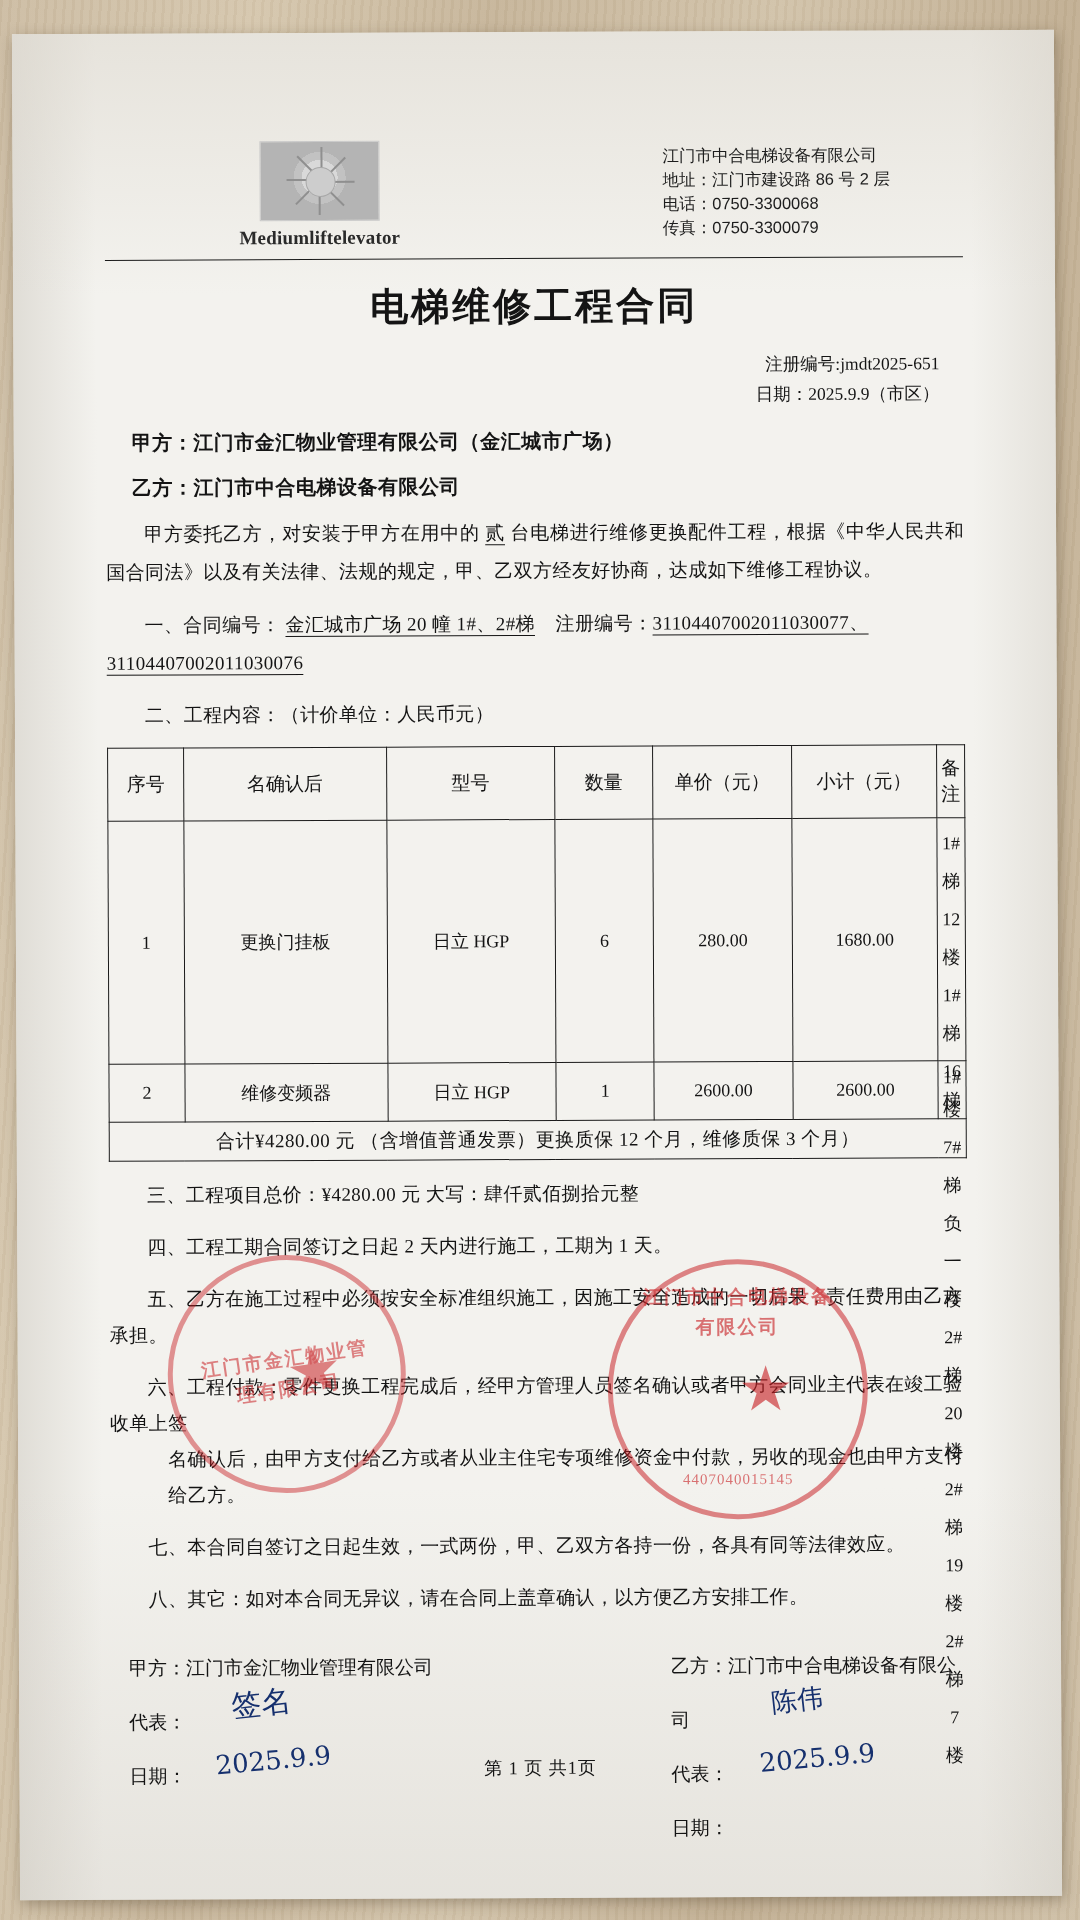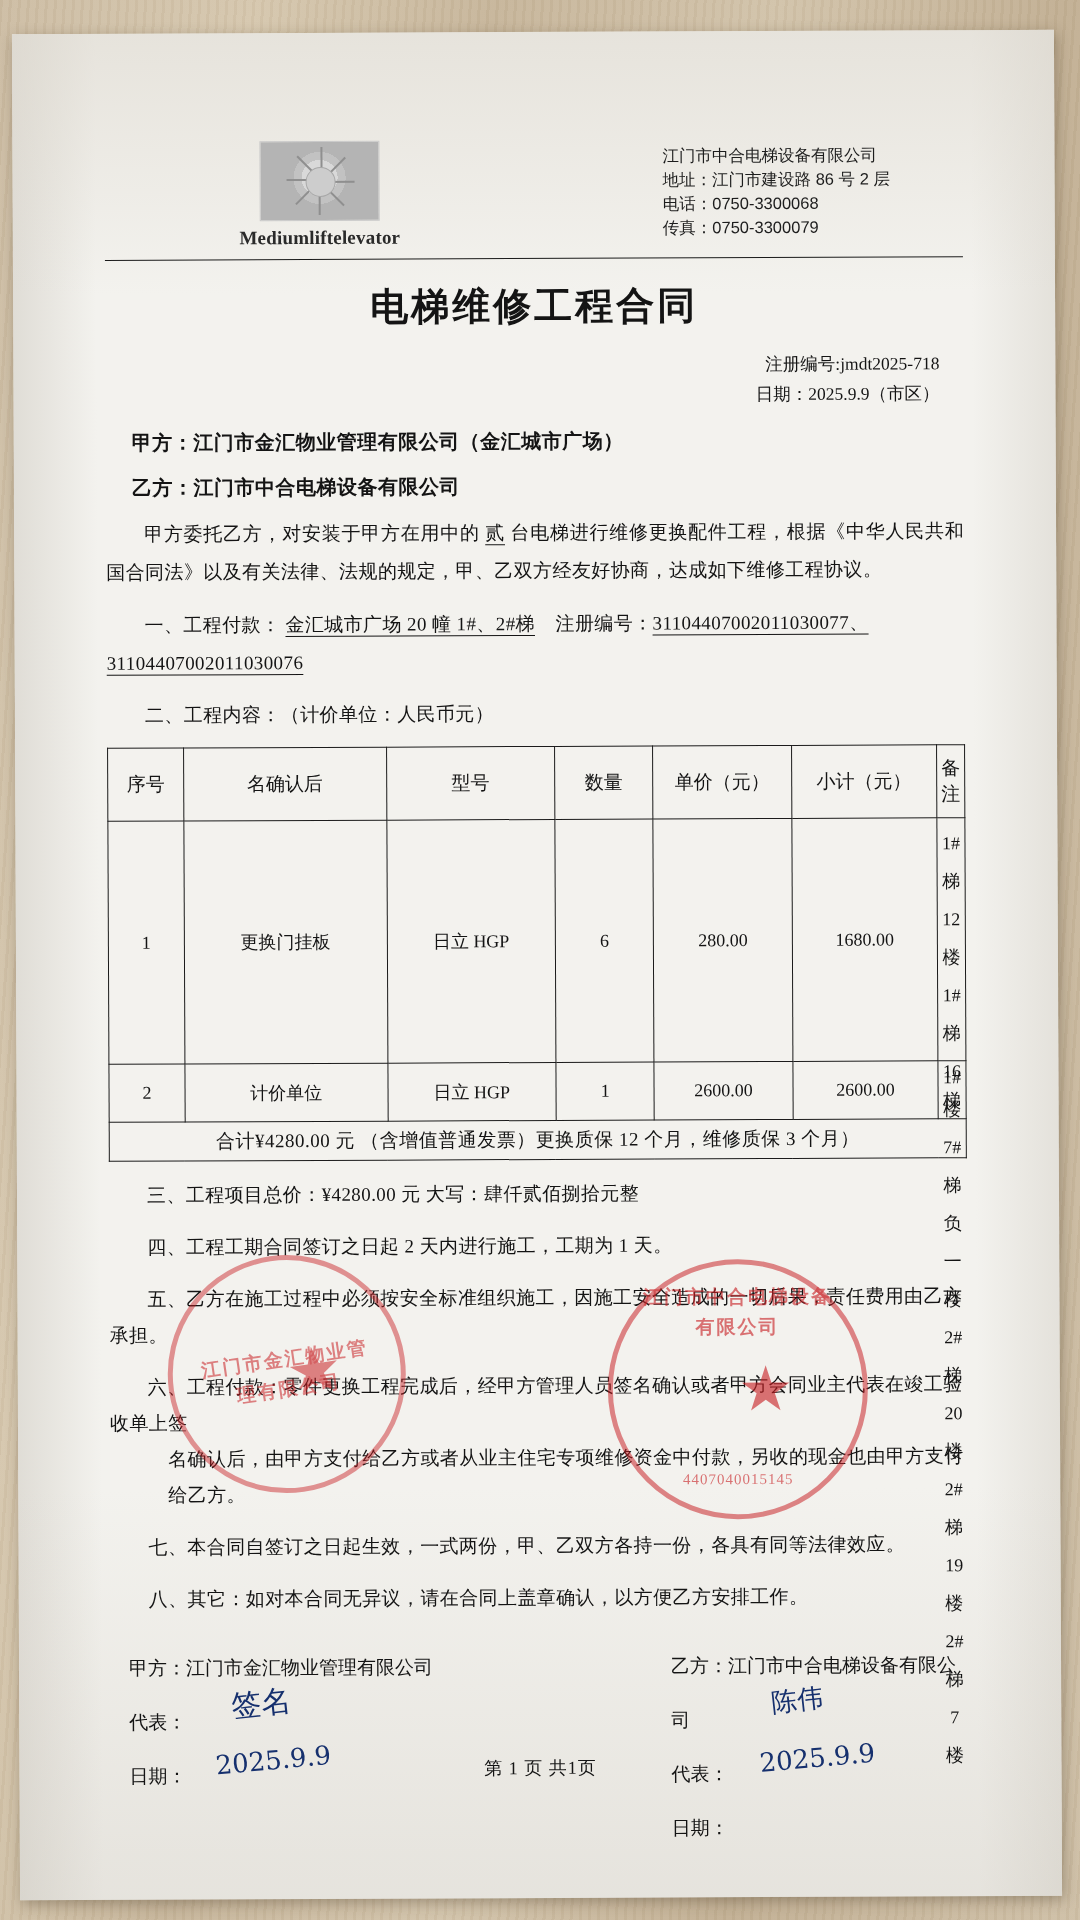--- a/index.html
+++ b/index.html
@@ -302,38 +302,38 @@
         <div>电话：0750-3300068</div>
         <div>传真：0750-3300079</div>
       </div>
     </div>
     <div class="rule"></div>
 
     <div class="doc-title">电梯维修工程合同</div>
 
     <div class="meta">
       <div>
-        <span>注册编号:</span><span>jmdt2025-718</span>
+        <span>注册编号:</span><span>jmdt2025-651</span>
       </div>
       <div>
         <span>日期：</span><span>2025.9.9（市区）</span>
       </div>
     </div>
 
     <div class="party">甲方：江门市金汇物业管理有限公司（金汇城市广场）</div>
     <div class="party">乙方：江门市中合电梯设备有限公司</div>
 
     <div class="para indent">
       <span>甲方委托乙方，对安装于甲方在用中的</span>
       <span class="u">贰</span>
       <span>台电梯进行维修更换配件工程，根据《中华人民共和国合同法》以及有关法律、法规的规定，甲、乙双方经友好协商，达成如下维修工程协议。</span>
     </div>
 
     <div class="sec sec-ind">
-      <span>一、工程付款：</span>
+      <span>一、合同编号：</span>
       <span class="u">金汇城市广场 20 幢 1#、2#梯</span>
       &nbsp;&nbsp;
       <span>注册编号：</span><span class="u">31104407002011030077、</span>
     </div>
     <div class="sec" style="margin-top:2px">
       <span class="u">31104407002011030076</span>
     </div>
 
     <div class="sec sec-ind">二、工程内容：（计价单位：人民币元）</div>
 
@@ -363,21 +363,21 @@
               <span>1#梯 16 楼</span>
               <span>7#梯负一楼</span>
               <span>2#梯 20 楼</span>
               <span>2#梯 19 楼</span>
               <span>2#梯 7 楼</span>
             </div>
           </td>
         </tr>
         <tr>
           <td>2</td>
-          <td>计价单位</td>
+          <td>维修变频器</td>
           <td>日立 HGP</td>
           <td>1</td>
           <td>2600.00</td>
           <td>2600.00</td>
           <td class="remark-cell">1#梯</td>
         </tr>
         <tr class="total-row">
           <td colspan="7">合计¥4280.00 元     （含增值普通发票）更换质保 12 个月，维修质保 3 个月）</td>
         </tr>
       </tbody>

